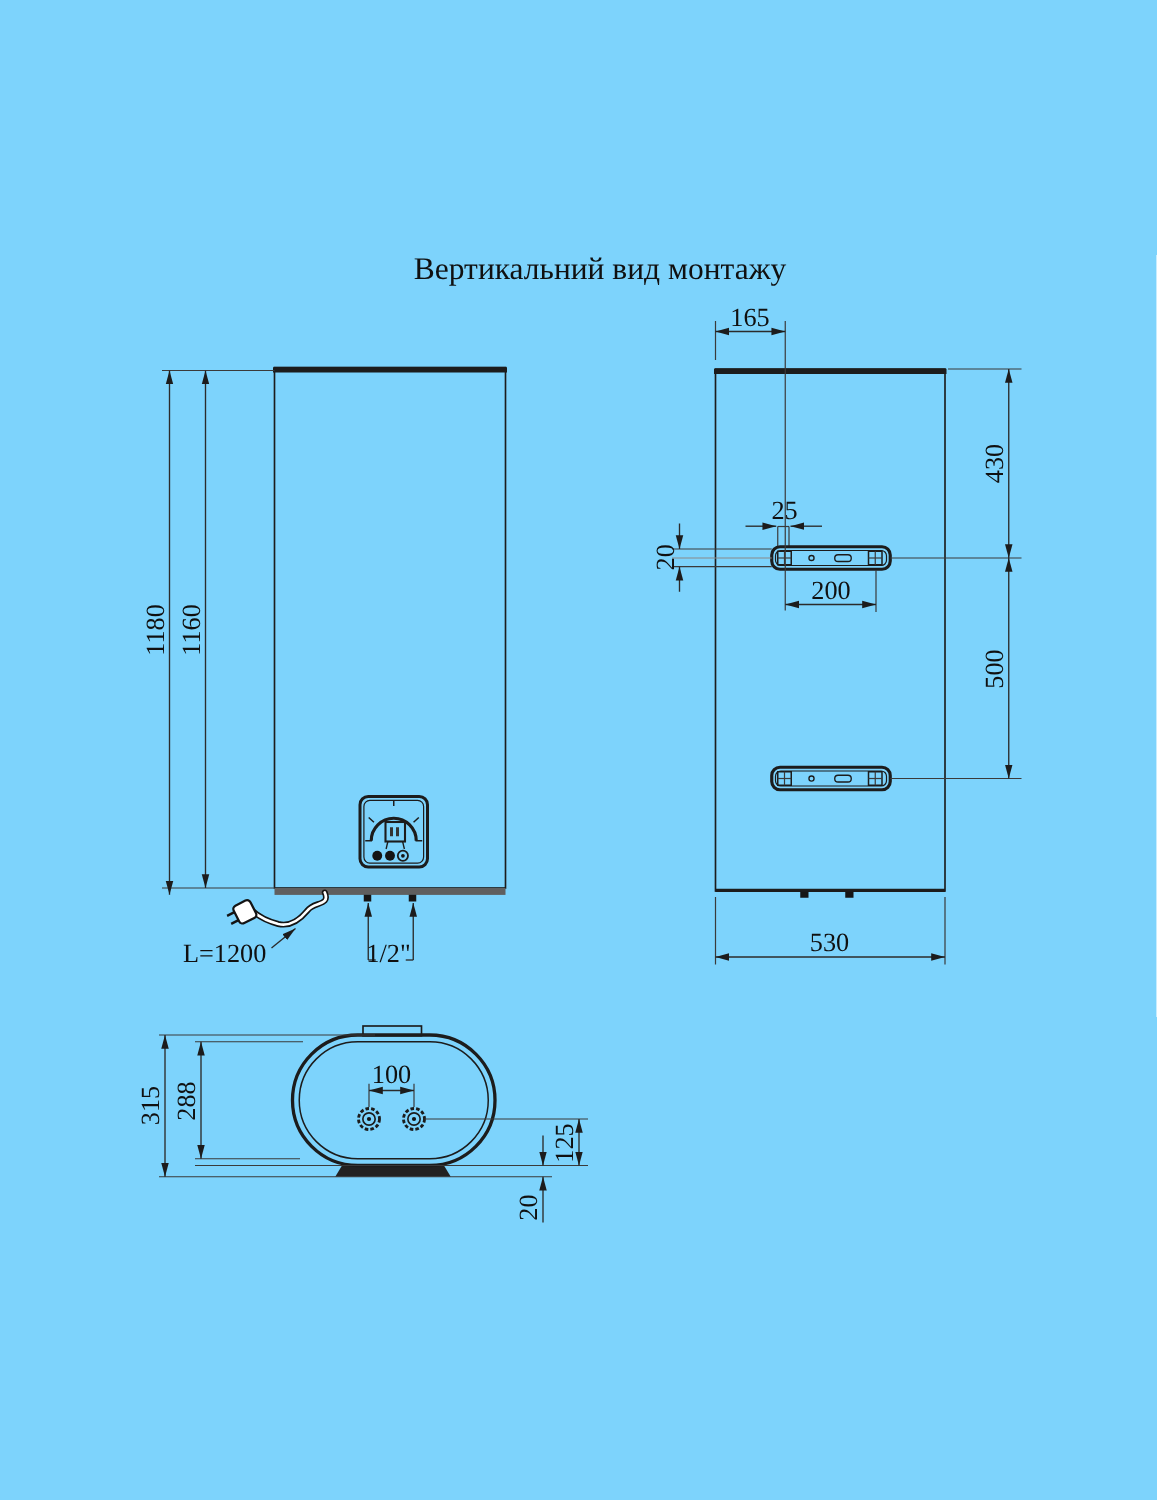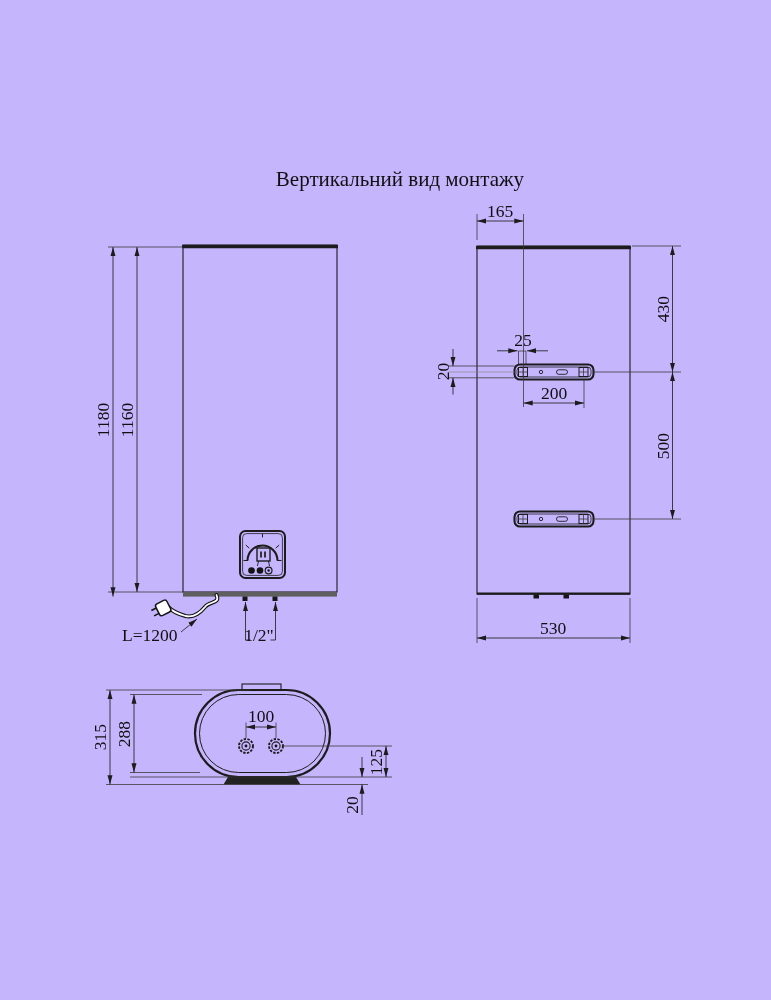--- a/index.html
+++ b/index.html
@@ -1,16 +1,16 @@
 <!DOCTYPE html>
 <html><head>
 <meta charset="utf-8">
 <style>
   html,body{margin:0;padding:0;background:#ffffff;}
-  .stage{position:relative;width:771px;height:1000px;background:#c4b5fd;overflow:hidden;}
+  .stage{position:relative;width:771px;height:1000px;background:#7dd3fc;overflow:hidden;}
   svg{position:absolute;left:0;top:0;}
   .ol{stroke:#1c1c1c;fill:none;}
   .dim{stroke:#2b2b2b;stroke-width:0.9;fill:none;}
   .thin{stroke:#3a3a3a;stroke-width:0.8;fill:none;}
   .mid{stroke:#8a8a8a;stroke-width:0.7;fill:none;}
   .t{font-family:"Liberation Serif",serif;font-size:17.5px;fill:#101010;}
   .tt{font-family:"Liberation Serif",serif;font-size:21px;fill:#101010;}
 </style>
 </head>
 <body>

